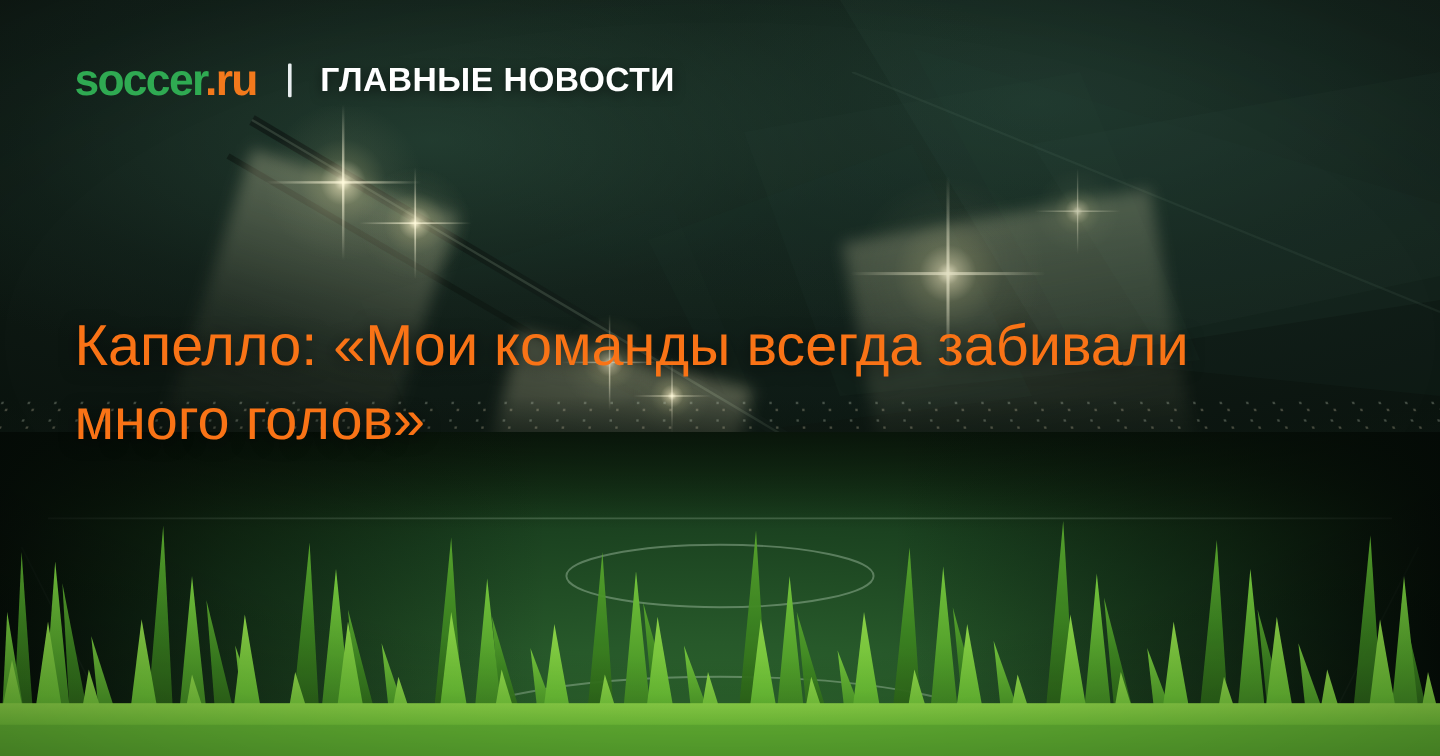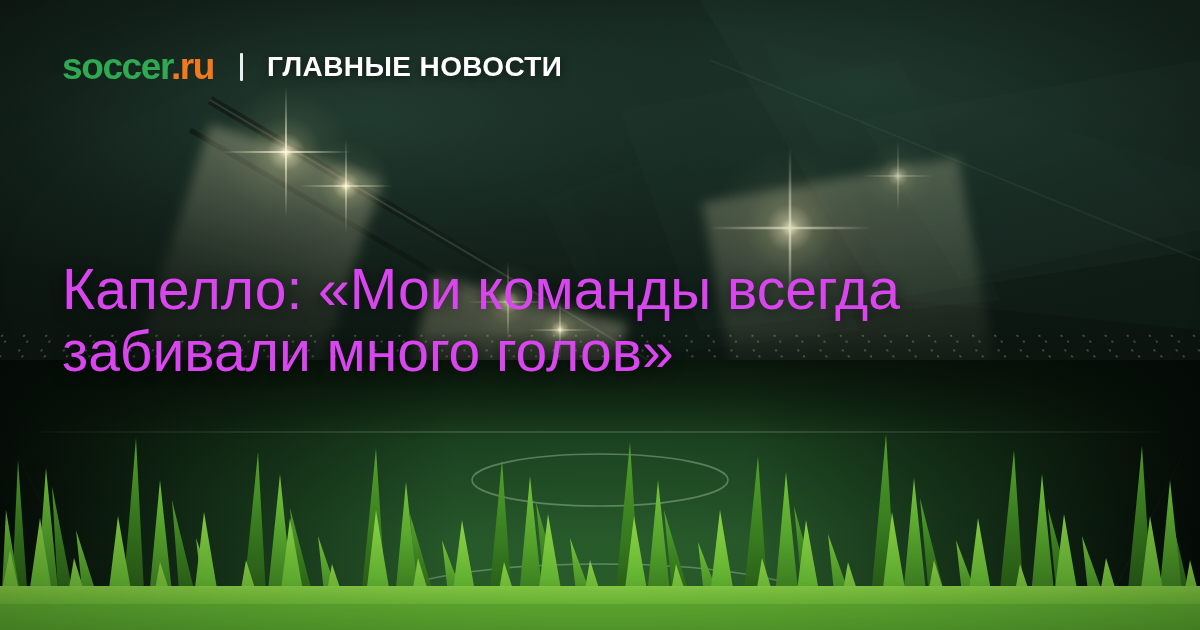--- a/index.html
+++ b/index.html
@@ -157,22 +157,22 @@
     white-space:nowrap;
     text-shadow:0 2px 10px rgba(0,0,0,.55);
   }
 
   
   .headline{
     position:absolute;
     left:62px;top:258px;
     width:960px;
     margin:0;
-    color:#d946ef;
-    font-size:57px;
+    color:#f97316;
+    font-size:48px;
     font-weight:normal;
     line-height:62px;
     letter-spacing:0;
     text-shadow:0 2px 14px rgba(0,0,0,.6);
     z-index:6;
   }
 </style>
 </head>
 <body>
 

